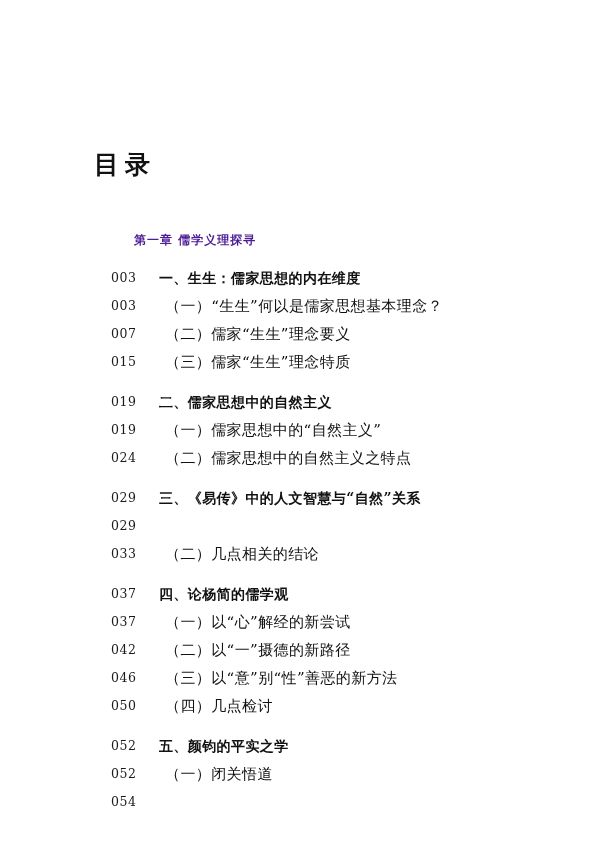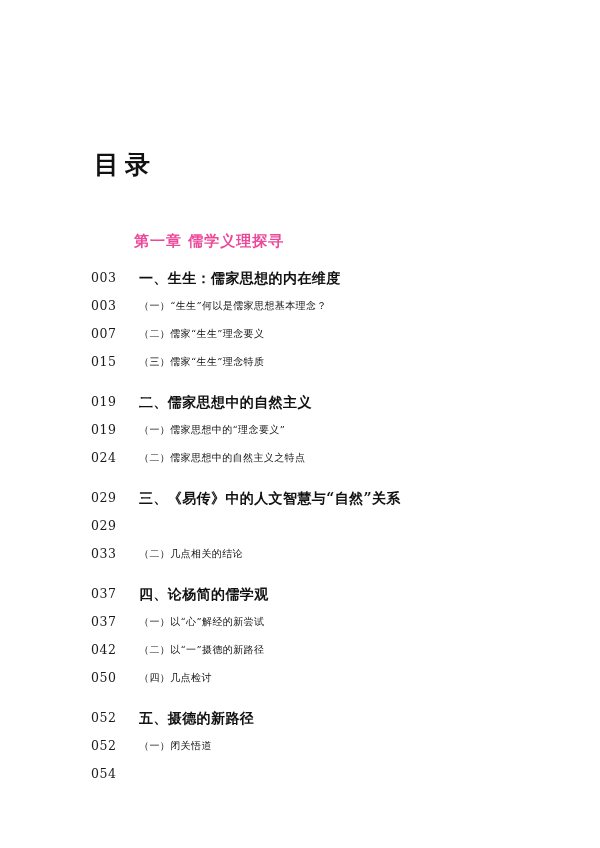--- a/index.html
+++ b/index.html
@@ -28,36 +28,37 @@
     font-size: 25px;
     font-weight: bold;
     letter-spacing: 6px;
     color: #111111;
     font-family: "DejaVu Serif", "Liberation Serif", serif;
   }
   .chapter-heading {
     position: absolute;
     left: 134px;
     top: 232px;
-    font-size: 15px;
+    font-size: 12px;
     font-weight: bold;
     letter-spacing: 1px;
-    color: #ec4899;
+    color: #4c1d95;
   }
   .entries {
     position: absolute;
     left: 0;
     top: 264px;
     width: 600px;
   }
   .entry {
     position: relative;
     height: 28px;
     line-height: 28px;
     white-space: nowrap;
+    margin-left: 20px;
   }
   .entry.gap {
     margin-top: 12px;
   }
   .entry .pagenum {
     position: absolute;
     left: 91px;
     top: 0;
     width: 32px;
     font-size: 12.5px;
@@ -71,23 +72,23 @@
     font-size: 13px;
     color: #111111;
     letter-spacing: 0.4px;
   }
   .entry.level1 .label {
     left: 139px;
     font-weight: bold;
     font-size: 14px;
   }
   .entry.level2 .label {
-    left: 139px;
+    left: 145px;
     font-weight: normal;
-    font-size: 10px;
+    font-size: 15px;
   }
 </style>
 </head>
 <body>
 
 <div class="page">
 
   <div class="toc-title">目录</div>
 
   <div class="chapter-heading">第一章   儒学义理探寻</div>
@@ -108,21 +109,21 @@
       <div class="entry level2">
         <span class="pagenum">015</span>
         <span class="label">（三）儒家“生生”理念特质</span>
       </div>
       <div class="entry level1 gap">
         <span class="pagenum">019</span>
         <span class="label">二、儒家思想中的自然主义</span>
       </div>
       <div class="entry level2">
         <span class="pagenum">019</span>
-        <span class="label">（一）儒家思想中的“理念要义”</span>
+        <span class="label">（一）儒家思想中的“自然主义”</span>
       </div>
       <div class="entry level2">
         <span class="pagenum">024</span>
         <span class="label">（二）儒家思想中的自然主义之特点</span>
       </div>
       <div class="entry level1 gap">
         <span class="pagenum">029</span>
         <span class="label">三、《易传》中的人文智慧与“自然”关系</span>
       </div>
       <div class="entry level2">
@@ -138,26 +139,30 @@
       </div>
       <div class="entry level2">
         <span class="pagenum">037</span>
         <span class="label">（一）以“心”解经的新尝试</span>
       </div>
       <div class="entry level2">
         <span class="pagenum">042</span>
         <span class="label">（二）以“一”摄德的新路径</span>
       </div>
       <div class="entry level2">
+        <span class="pagenum">046</span>
+        <span class="label">（三）以“意”别“性”善恶的新方法</span>
+      </div>
+      <div class="entry level2">
         <span class="pagenum">050</span>
         <span class="label">（四）几点检讨</span>
       </div>
       <div class="entry level1 gap">
         <span class="pagenum">052</span>
-        <span class="label">五、摄德的新路径</span>
+        <span class="label">五、颜钧的平实之学</span>
       </div>
       <div class="entry level2">
         <span class="pagenum">052</span>
         <span class="label">（一）闭关悟道</span>
       </div>
       <div class="entry level2">
         <span class="pagenum">054</span>
       </div>
     </div>
 

